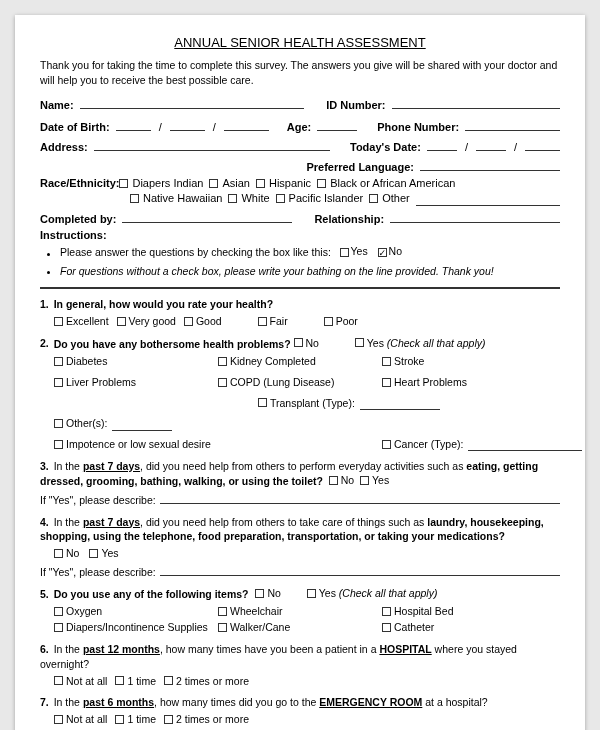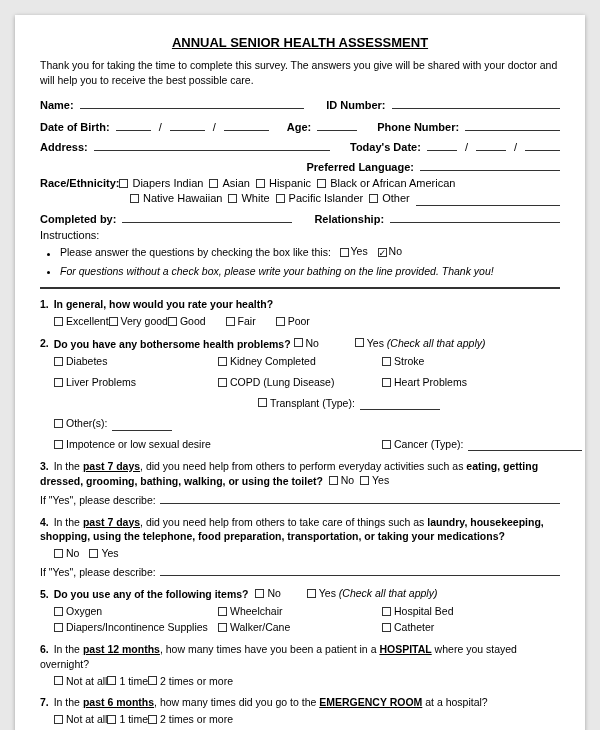--- a/index.html
+++ b/index.html
@@ -14,21 +14,21 @@
     }
     .page {
       background: #fff;
       width: 570px;
       min-height: 700px;
       padding: 20px 25px;
       box-shadow: 0 1px 4px rgba(0,0,0,0.3);
     }
     .title {
       text-align: center;
-      font-weight: bold;
+      font-weight: normal;
       font-size: 13px;
       margin-bottom: 8px;
       text-decoration: underline;
     }
     .intro {
       font-size: 10.5px;
       margin-bottom: 8px;
       line-height: 1.4;
     }
     .field-row {
@@ -54,32 +54,32 @@
       display: flex;
       align-items: flex-start;
       margin-bottom: 3px;
       flex-wrap: wrap;
       gap: 0;
     }
     .race-item { display: flex; align-items: center; gap: 3px; margin-right: 6px; white-space: nowrap; }
     .cb { 
       width: 9px; height: 9px; border: 1px solid #333; display: inline-block; vertical-align: middle; margin-right: 1px; flex-shrink: 0;
     }
-    .instructions-header { font-weight: normal; font-size: 11px; margin-bottom: 3px; }
+    .instructions-header { font-weight: bold; font-size: 11px; margin-bottom: 3px; }
     .instructions ul { list-style: disc; padding-left: 20px; font-size: 10.5px; line-height: 1.5; }
     .instructions ul li { margin-bottom: 2px; }
     .check-example { display: inline-flex; align-items: center; gap: 2px; }
     .check-box-yes { width: 9px; height: 9px; border: 1px solid #333; display: inline-block; vertical-align: middle; }
     .check-box-no { width: 9px; height: 9px; border: 1px solid #333; display: inline-block; vertical-align: middle; position: relative; }
     .check-box-no::after { content: '✓'; font-size: 9px; position: absolute; top: -2px; left: 0px; }
     hr.divider { border: none; border-top: 2px solid #333; margin: 8px 0; }
     .questions { margin-top: 5px; }
     .question { margin-bottom: 7px; font-size: 10.5px; line-height: 1.4; }
     .question .qnum { font-weight: bold; margin-right: 2px; }
-    .options-row { display: flex; align-items: center; gap: 0; flex-wrap: wrap; margin-top: 2px; }
+    .options-row { display: flex; align-items: center; gap: 8px; flex-wrap: wrap; margin-top: 2px; }
     .option-item { display: flex; align-items: center; gap: 2px; white-space: nowrap; }
     .bold-u { font-weight: bold; text-decoration: underline; }
     .italic { font-style: italic; }
     .bold { font-weight: bold; }
     .if-yes { margin-top: 2px; display: flex; align-items: baseline; gap: 4px; }
     .if-yes-line { border-bottom: 1px solid #333; flex: 1; height: 13px; }
     .header-section { margin-bottom: 6px; }
   </style>
 </head>
 <body>

